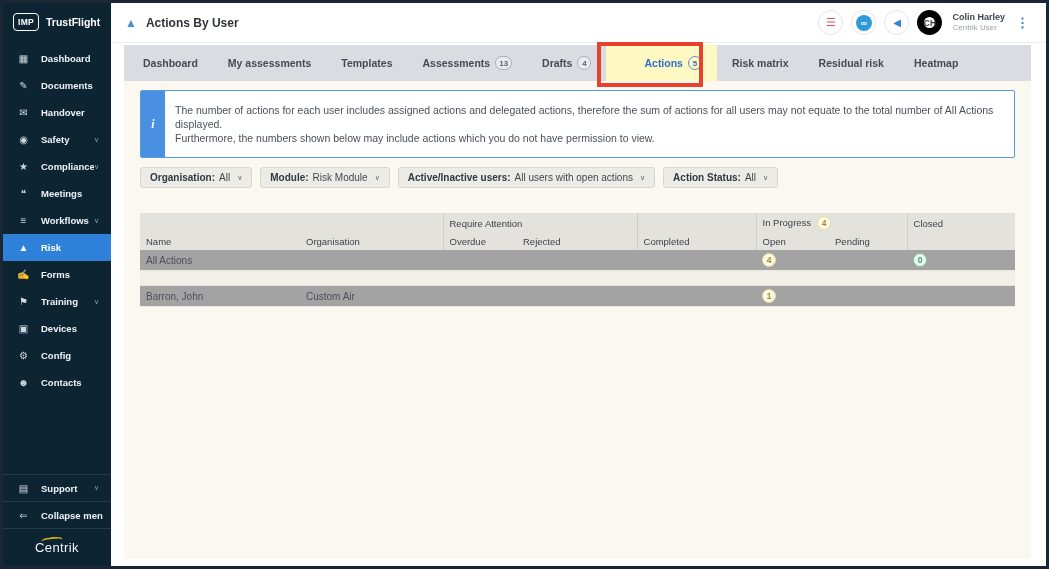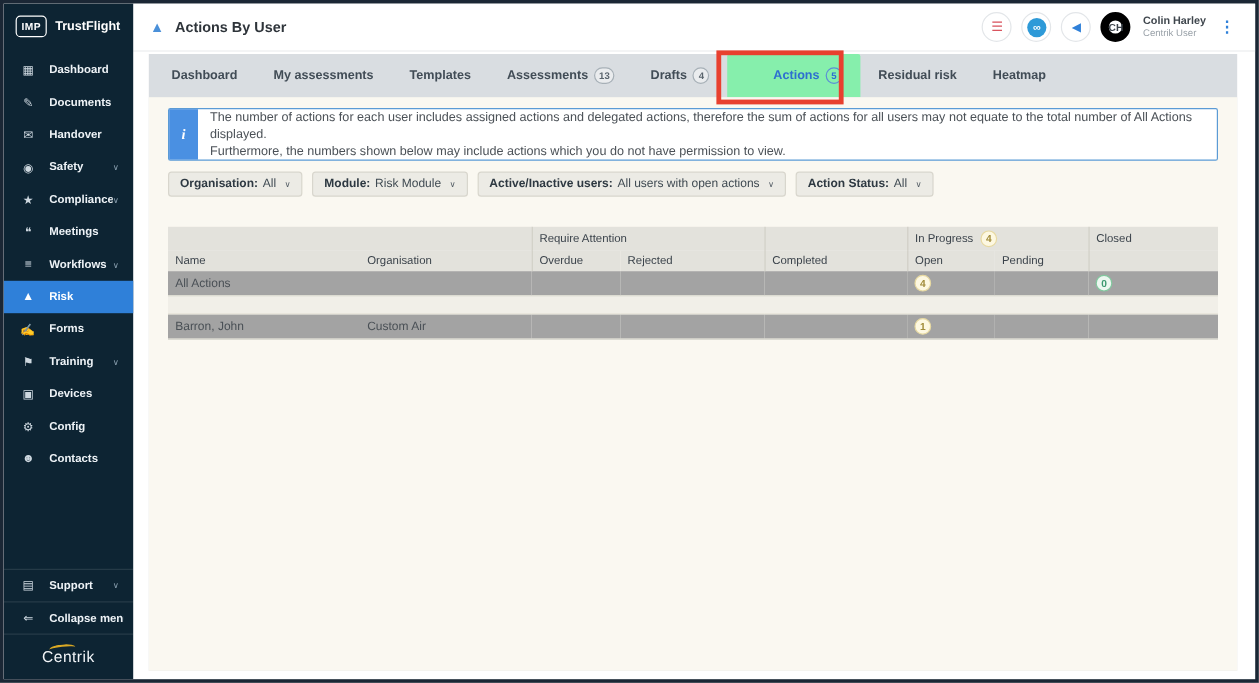--- a/index.html
+++ b/index.html
@@ -52,31 +52,31 @@
   .dots { color:#2f80d9; font-size:13px; font-weight:bold; padding:0 3px; cursor:pointer; }
 
   
   .module { position:absolute; left:121px; top:42px; width:907px; height:514px; background:#d9dde1; }
   .tabstrip { height:36px; display:flex; align-items:stretch; padding:0 4px; }
   .tab { display:flex; align-items:center; gap:5px; padding:0 15px; font-size:10.5px; font-weight:bold;
          color:#414c56; cursor:pointer; white-space:nowrap; }
   .tab-badge { min-width:14px; height:14px; border-radius:8px; border:1px solid #a7b0b7; color:#5a646d;
                font-size:8px; font-weight:bold; display:flex; align-items:center; justify-content:center;
                padding:0 3px; background:rgba(255,255,255,.45); }
-  .tab.active { background:#86efac; color:#2e6fd0; border-radius:2px 2px 0 0;padding-left:38px; }
+  .tab.active { background:#fef9c3; color:#2e6fd0; border-radius:2px 2px 0 0;padding-left:38px; }
   .tab.active .tab-badge { border-color:#5b8fd6; color:#2e6fd0; background:transparent; }
   .annotation { position:absolute; border:4px solid #e8402f; pointer-events:none; z-index:6; }
 
   
   .content { position:absolute; left:0; right:0; top:36px; bottom:0; background:#faf8f1; padding:9px 16px; }
   .banner { display:flex; border:1px solid #5b9bd5; background:#fff; border-radius:2px; }
   .banner-ico { width:24px; background:#4a90e2; color:#fff; display:flex; align-items:center;
                 justify-content:center; font-family:"Liberation Serif", serif; font-style:italic;
                 font-weight:bold; font-size:12px; flex:0 0 24px; }
-  .banner-text { padding:0 10px; font-size:10.5px; color:#4b5157; line-height:14px; }
+  .banner-text { padding:12px 10px; font-size:10.5px; color:#4b5157; line-height:14px; }
   .filters { display:flex; gap:8px; margin-top:9px; }
   .filter-btn { display:inline-flex; align-items:center; gap:4px; background:#ecebe5;
                 border:1px solid #d8d6cd; border-radius:3px; padding:4px 9px; font-size:10px;
                 cursor:pointer; font-family:"Liberation Sans", sans-serif; }
   .filter-label { font-weight:bold; color:#2e3942; }
   .filter-value { color:#3f4a52; }
   .filter-chev { font-size:7px; color:#555e66; margin-left:3px; }
 
   
   table.actions { width:100%; border-collapse:collapse; table-layout:fixed; margin-top:25px; }
@@ -215,20 +215,23 @@
           <span>Assessments</span>
           <span class="tab-badge">13</span>
         </div>
         <div class="tab">
           <span>Drafts</span>
           <span class="tab-badge">4</span>
         </div>
         <div class="tab active">
           <span>Actions</span>
           <span class="tab-badge">5</span>
+        </div>
+        <div class="tab">
+          <span>Risk matrix</span>
         </div>
         <div class="tab">
           <span>Residual risk</span>
         </div>
         <div class="tab">
           <span>Heatmap</span>
         </div>
       </div>
     <div class="annotation" id="annotation" style="display: block; left: 473.453px; top: -3px; width: 105.516px; height: 45px;"></div>
 

